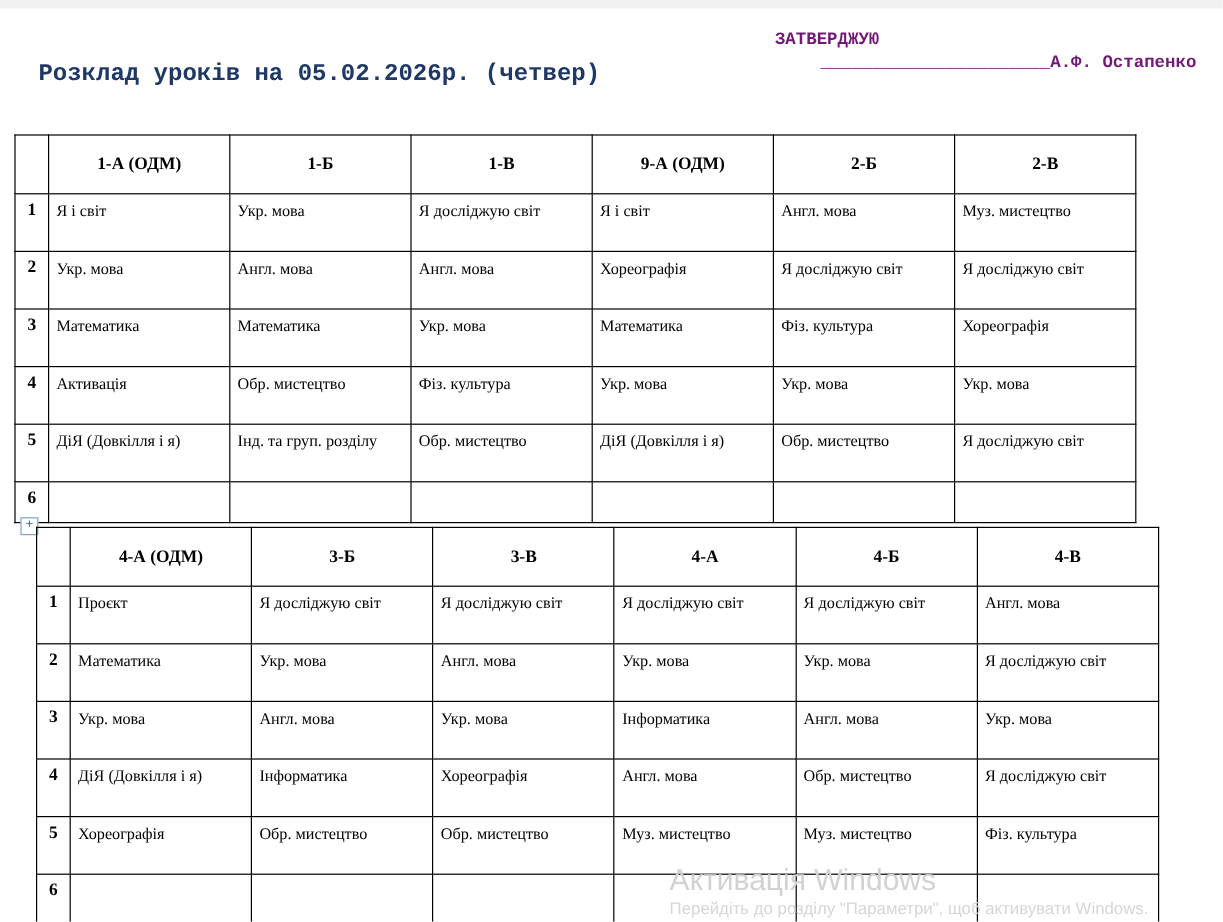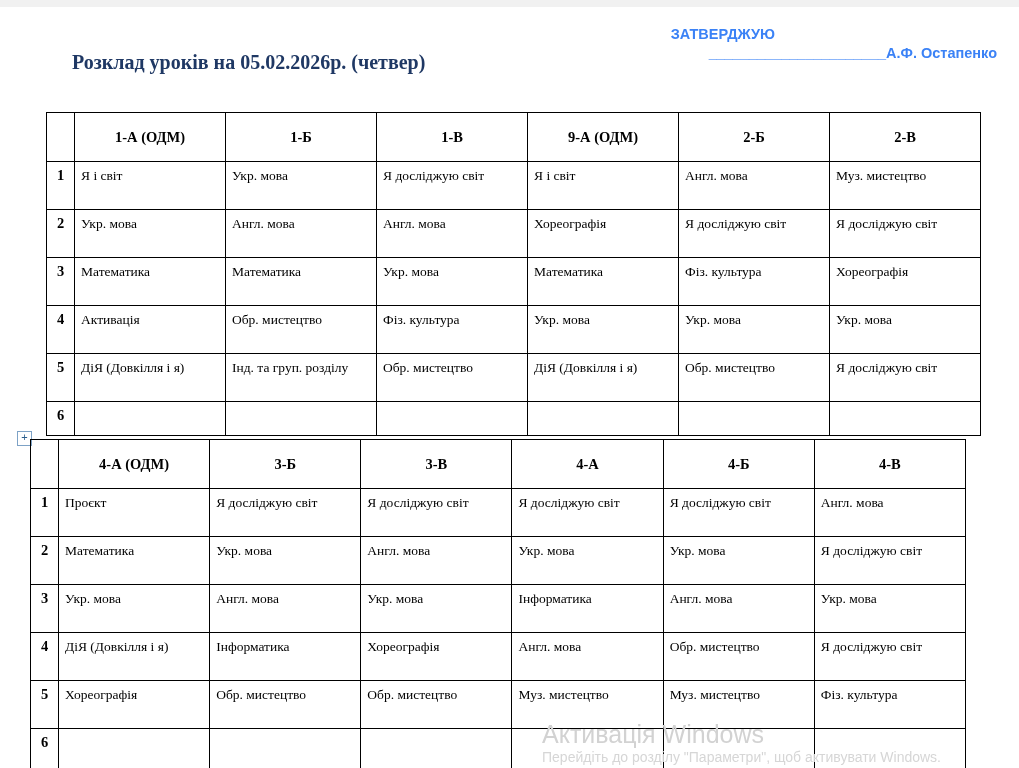--- a/index.html
+++ b/index.html
@@ -27,39 +27,38 @@
     left: 0; top: 7px;
     width: 1019px;
     height: 761px;
     background: #ffffff;
   }
   .approve-block {
     position: absolute;
     right: 22px;
     top: 18px;
     text-align: left;
-    color: #3b82f6;
-    font-family: Liberation Sans, sans-serif;
+    color: #701a75;
+    font-family: Liberation Mono, monospace;
     font-weight: bold;
     font-size: 14.5px;
     line-height: 19px;
   }
   .approve-block .line3 {
     white-space: nowrap;
     margin-left: 38px;
   }
   .doc-title {
     position: absolute;
     left: 32px;
     top: 44px;
     color: #1f3864;
-    font-family: Liberation Serif, serif;
+    font-family: Liberation Mono, monospace;
     font-weight: bold;
     font-size: 20px;
-    margin-left: 40px;
   }
   table.sched {
     position: absolute;
     border-collapse: collapse;
     table-layout: fixed;
     border: 1px solid #000;
   }
   table.sched td, table.sched th {
     border: 1px solid #000;
     vertical-align: top;
@@ -81,21 +80,21 @@
   }
   table.sched td.num {
     text-align: center;
     font-weight: bold;
     font-size: 14.5px;
     vertical-align: top;
     padding-top: 5px;
   }
   
   #table-upper {
-    left: 46px;
+    left: 12px;
     top: 105px;
     width: 927px;
   }
   #table-lower {
     left: 30px;
     top: 432px;
     width: 936px;
   }
   .col-num { width: 28px; }
   .col-cls { width: 151px; }
@@ -115,21 +114,21 @@
     border: 1px solid #7da2c6;
     background: #ffffff;
     color: #2b5d8c;
     font-family: "Liberation Sans", sans-serif;
     font-size: 11px;
     line-height: 11px;
     text-align: center;
   }
   .watermark {
     position: absolute;
-    right: 78px;
+    right: 62px;
     bottom: 2px;
     color: #d0d0d0;
     font-family: "Liberation Sans", sans-serif;
     text-align: left;
     pointer-events: none;
   }
   .watermark .wm1 {
     font-size: 25px;
     line-height: 29px;
     color: #d2d2d2;

